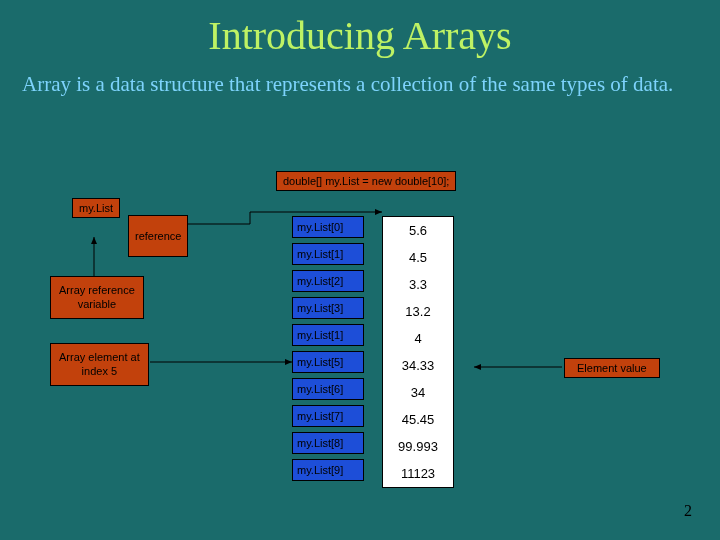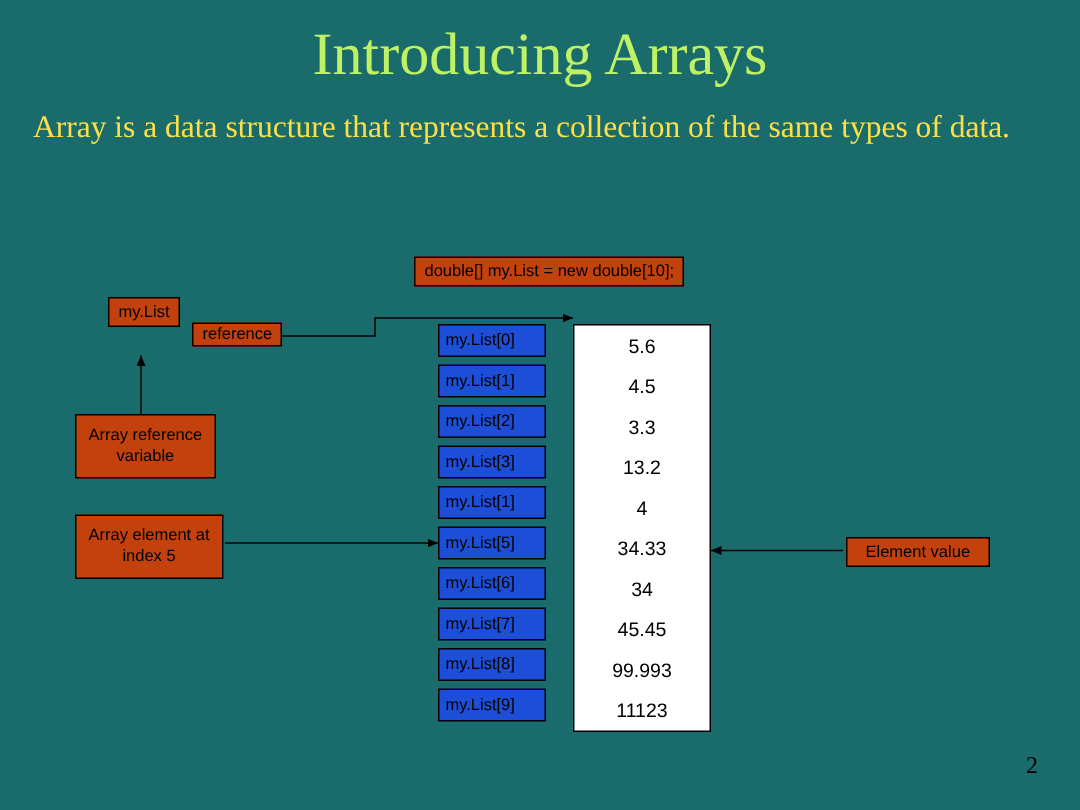--- a/index.html
+++ b/index.html
@@ -12,21 +12,21 @@
   }
   .title {
     text-align: center;
     color: #bef264;
     font-size: 40px;
     font-weight: normal;
     padding-top: 12px;
     padding-bottom: 8px;
   }
   .subtitle {
-    color: #fde047;
+    color: #7dd3fc;
     font-size: 21px;
     padding: 4px 26px 14px 22px;
     line-height: 1.3;
   }
   .figure {
     background: #c2410c;
     border: 1px solid #000;
     position: absolute;
     font-family: Arial, sans-serif;
     font-size: 11px;
@@ -35,21 +35,21 @@
   .decl {
     left: 276px; top: 171px;
     padding: 3px 6px;
   }
   .mylist-label {
     left: 72px; top: 198px;
     padding: 3px 6px;
   }
   .ref-box {
     left: 128px; top: 215px;
-    padding: 1px 6px;
+    padding: 14px 6px;
   }
   .arrvar-box {
     left: 50px; top: 276px;
     padding: 6px 8px;
     text-align: center;
     line-height: 1.3;
   }
   .elem5-box {
     left: 50px; top: 343px;
     padding: 6px 8px;
@@ -76,21 +76,21 @@
     display: flex;
     align-items: center;
     padding-left: 4px;
   }
   .value-col {
     position: absolute;
     left: 382px;
     top: 216px;
     background: #fff;
     border: 1px solid #000;
-    width: 92px;
+    width: 72px;
   }
   .val-cell {
     height: 27px;
     font-family: Arial, sans-serif;
     font-size: 13px;
     display: flex;
     align-items: center;
     justify-content: center;
   }
   .page-num {

